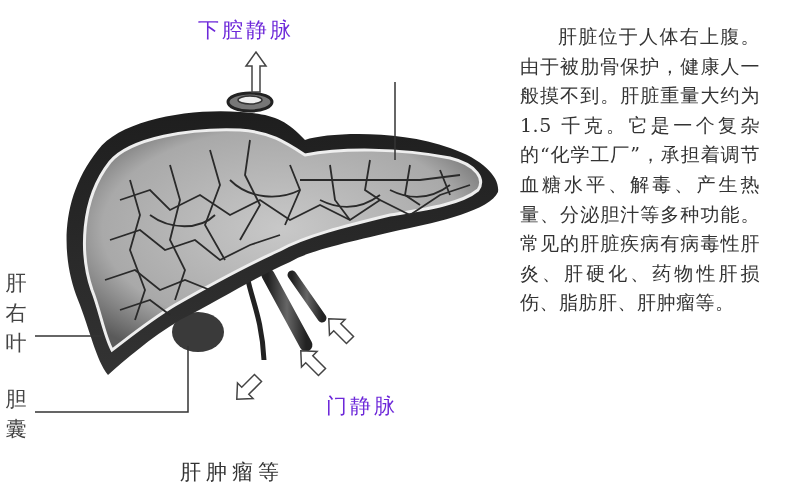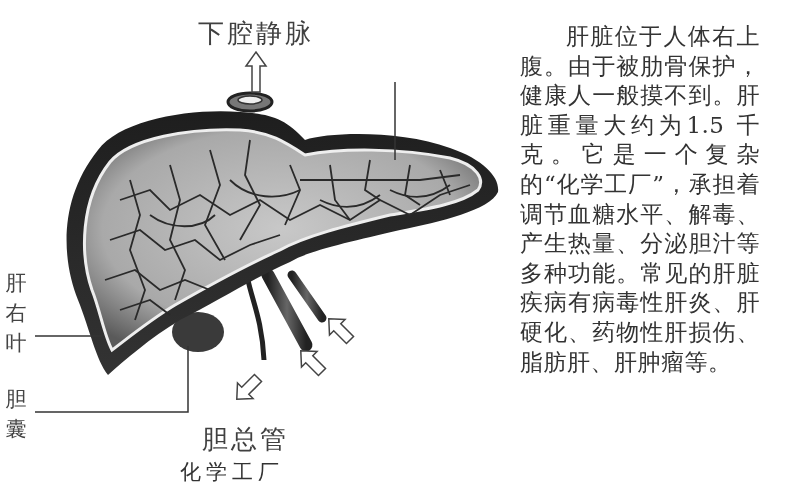--- a/index.html
+++ b/index.html
@@ -2,26 +2,26 @@
 <html><head>
   <meta charset="utf-8">
   <style>
     html, body { margin: 0; padding: 0; }
     body {
       width: 804px; height: 504px; background: #ffffff; position: relative; overflow: hidden;
       font-family: "DejaVu Serif", "Liberation Serif", serif; color: #3a3a3a;
     }
     .figure { position: absolute; left: 0; top: 0; width: 510px; height: 504px; }
     .figure svg { position: absolute; left: 0; top: 0; }
-    .label { position: absolute; font-size: 26px; color: #404040; letter-spacing: 3px; white-space: nowrap; }
+    .label { position: absolute; font-size: 21px; color: #6d28d9; letter-spacing: 3px; white-space: nowrap; }
     .vlabel { position: absolute; font-size: 21px; color: #444; width: 24px; line-height: 30px; text-align: center; }
     .caption { position: absolute; left: 180px; top: 458px; font-size: 21px; color: #333; letter-spacing: 5px; }
     .text-col {
       position: absolute; left: 520px; top: 22px; width: 240px;
-      font-size: 23px; line-height: 29.6px; color: #333; text-align: justify;
+      font-size: 19px; line-height: 29.6px; color: #333; text-align: justify;
       text-align-last: left; letter-spacing: 0.5px;
     }
     .text-col p { margin: 0; text-indent: 2em; }
   </style>
 </head>
 <body>
 
 <div class="figure">
   <svg width="510" height="504" viewBox="0 0 510 504">
     <defs>
@@ -110,20 +110,20 @@
   <div class="vlabel" style="left:4px; top:268px;">
     <div>肝</div>
     <div>右</div>
     <div>叶</div>
   </div>
   <div class="vlabel" style="left:4px; top:384px;">
     <div>胆</div>
     <div>囊</div>
   </div>
 
-  <div class="label" style="left:202px; top:422px;">胆总管</div>
+  <div class="label" style="left:326px; top:392px;">门静脉</div>
 
-  <div class="caption">化学工厂</div>
+  <div class="caption">肝肿瘤等</div>
 </div>
 
 <div class="text-col">
   <p>肝脏位于人体右上腹。由于被肋骨保护，健康人一般摸不到。肝脏重量大约为1.5 千克。它是一个复杂的“化学工厂”，承担着调节血糖水平、解毒、产生热量、分泌胆汁等多种功能。常见的肝脏疾病有病毒性肝炎、肝硬化、药物性肝损伤、脂肪肝、肝肿瘤等。</p>
 </div>
 
 </body></html>

